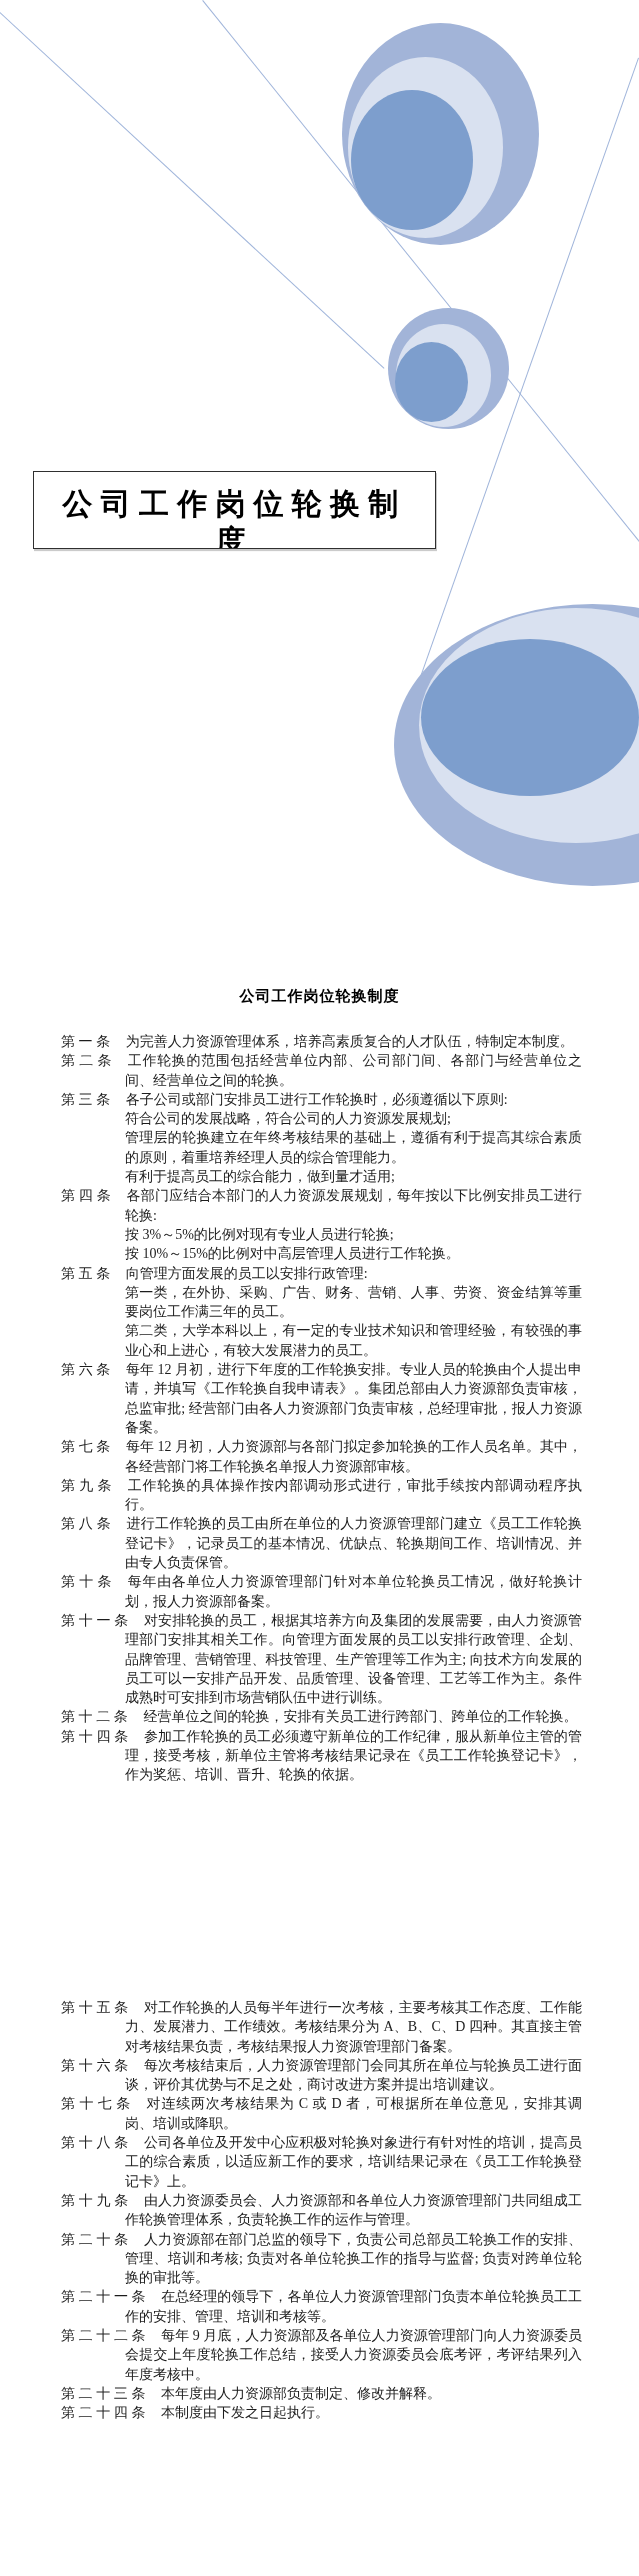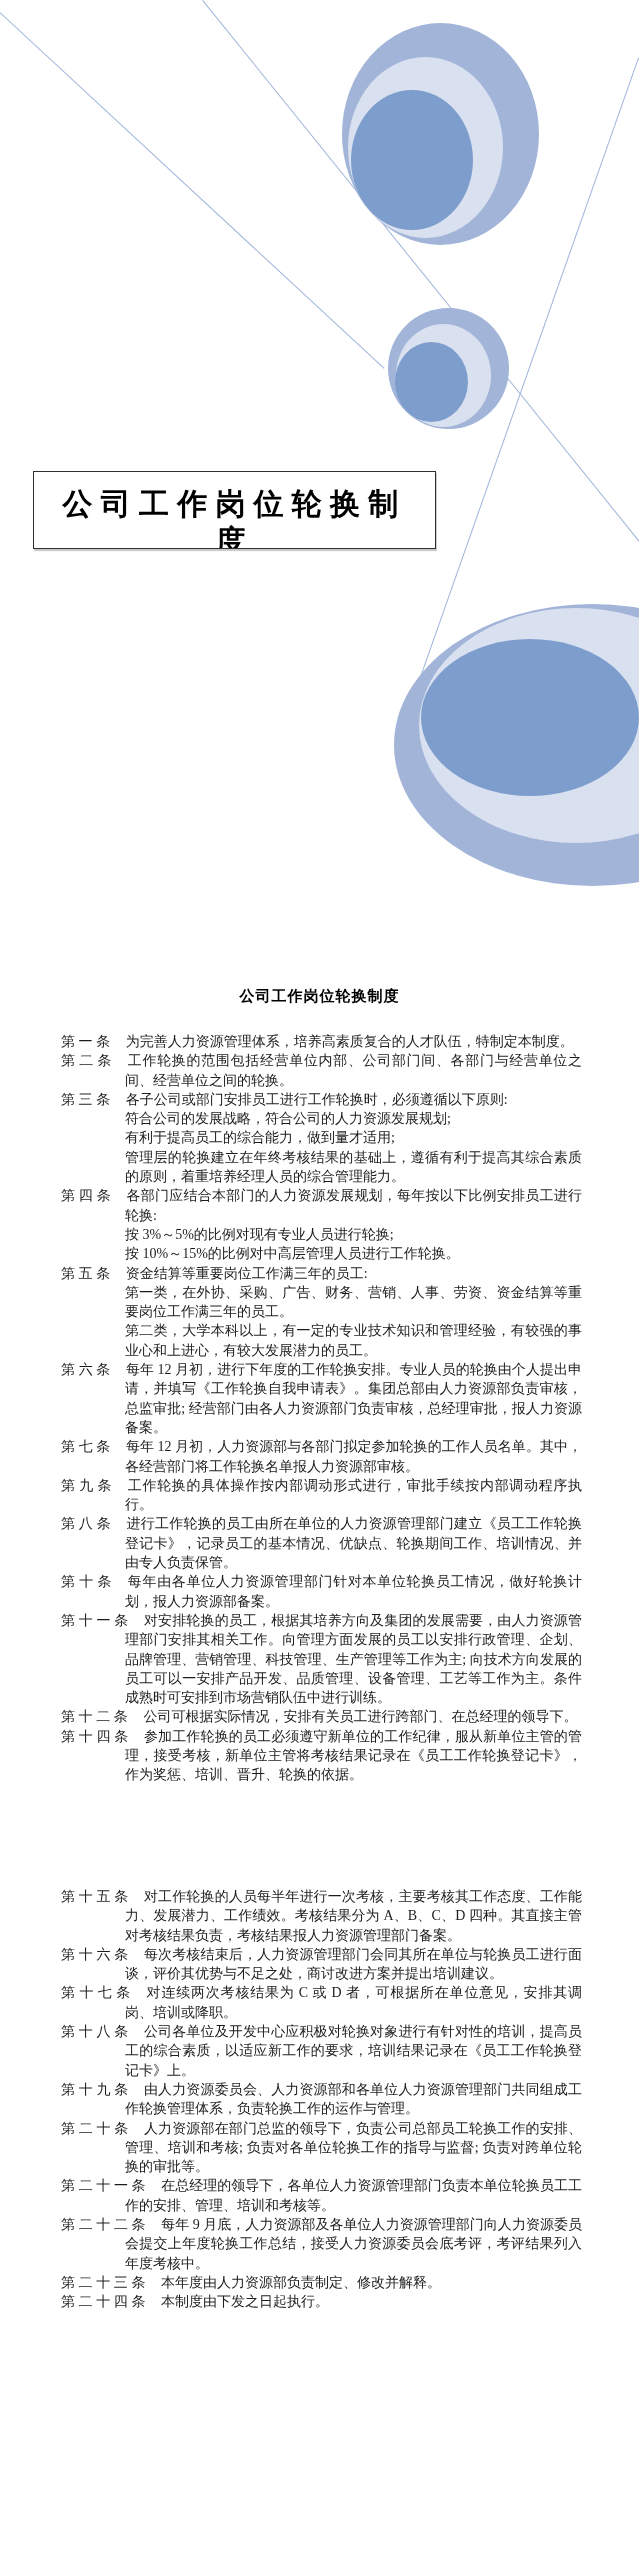--- a/index.html
+++ b/index.html
@@ -76,21 +76,21 @@
   .articles{
     position:absolute;
     left:61px;
     width:521px;
     font-size:14px;
     line-height:19.3px;
     text-align:justify;
     color:var(--text-color,#1c1c1c);
   }
   #articles-1{top:1032px;}
-  #articles-2{top:1887px;}
+  #articles-2{top:1998px;}
   .articles p{margin:0;}
   .articles p.art{padding-left:64px;text-indent:-64px;}
   .articles p.sub{padding-left:64px;text-indent:0;}
   .lbl{letter-spacing:3.6px;margin-right:12px;}
 </style>
 </head>
 <body style="--circle-medium: #a2b4d8; --circle-light: #d9e1f0; --circle-dark: #7d9ecd; --line-color: #9ab0d8; --box-border: #2f2f2f; --text-color: #1c1c1c;">
 
 <div class="dline" id="line-a"></div>
 <div class="dline" id="line-b"></div>
@@ -118,35 +118,35 @@
   <div class="big-title">公司工作岗位轮换制度</div>
 </div>
 
 <div id="doc-heading">公司工作岗位轮换制度</div>
 
 <div class="articles" id="articles-1">
     <p class="art"><span class="lbl">第一条</span><span>为完善人力资源管理体系，培养高素质复合的人才队伍，特制定本制度。</span></p>
     <p class="art"><span class="lbl">第二条</span><span>工作轮换的范围包括经营单位内部、公司部门间、各部门与经营单位之间、经营单位之间的轮换。</span></p>
     <p class="art"><span class="lbl">第三条</span><span>各子公司或部门安排员工进行工作轮换时，必须遵循以下原则:</span></p>
     <p class="sub">符合公司的发展战略，符合公司的人力资源发展规划;</p>
+    <p class="sub">管理层的轮换建立在年终考核结果的基础上，遵循有利于提高其综合素质的原则，着重培养经理人员的综合管理能力。</p>
     <p class="sub">有利于提高员工的综合能力，做到量才适用;</p>
-    <p class="sub">管理层的轮换建立在年终考核结果的基础上，遵循有利于提高其综合素质的原则，着重培养经理人员的综合管理能力。</p>
     <p class="art"><span class="lbl">第四条</span><span>各部门应结合本部门的人力资源发展规划，每年按以下比例安排员工进行轮换:</span></p>
     <p class="sub">按 3%～5%的比例对现有专业人员进行轮换;</p>
     <p class="sub">按 10%～15%的比例对中高层管理人员进行工作轮换。</p>
-    <p class="art"><span class="lbl">第五条</span><span>资金结算等重要岗位工作满三年的员工:</span></p>
+    <p class="art"><span class="lbl">第五条</span><span>向管理方面发展的员工以安排行政管理:</span></p>
     <p class="sub">第一类，在外协、采购、广告、财务、营销、人事、劳资、资金结算等重要岗位工作满三年的员工。</p>
     <p class="sub">第二类，大学本科以上，有一定的专业技术知识和管理经验，有较强的事业心和上进心，有较大发展潜力的员工。</p>
     <p class="art"><span class="lbl">第六条</span><span>每年 12 月初，进行下年度的工作轮换安排。专业人员的轮换由个人提出申请，并填写《工作轮换自我申请表》。集团总部由人力资源部负责审核，总监审批; 经营部门由各人力资源部门负责审核，总经理审批，报人力资源备案。</span></p>
     <p class="art"><span class="lbl">第七条</span><span>每年 12 月初，人力资源部与各部门拟定参加轮换的工作人员名单。其中，各经营部门将工作轮换名单报人力资源部审核。</span></p>
     <p class="art"><span class="lbl">第九条</span><span>工作轮换的具体操作按内部调动形式进行，审批手续按内部调动程序执行。</span></p>
     <p class="art"><span class="lbl">第八条</span><span>进行工作轮换的员工由所在单位的人力资源管理部门建立《员工工作轮换登记卡》，记录员工的基本情况、优缺点、轮换期间工作、培训情况、并由专人负责保管。</span></p>
     <p class="art"><span class="lbl">第十条</span><span>每年由各单位人力资源管理部门针对本单位轮换员工情况，做好轮换计划，报人力资源部备案。</span></p>
     <p class="art"><span class="lbl">第十一条</span><span>对安排轮换的员工，根据其培养方向及集团的发展需要，由人力资源管理部门安排其相关工作。向管理方面发展的员工以安排行政管理、企划、品牌管理、营销管理、科技管理、生产管理等工作为主; 向技术方向发展的员工可以一安排产品开发、品质管理、设备管理、工艺等工作为主。条件成熟时可安排到市场营销队伍中进行训练。</span></p>
-    <p class="art"><span class="lbl">第十二条</span><span>公司可根据实际情况，安排有关员工进行跨部门、在总经理的领导下。</span></p>
+    <p class="art"><span class="lbl">第十二条</span><span>经营单位之间的轮换，安排有关员工进行跨部门、跨单位的工作轮换。</span></p>
     <p class="art"><span class="lbl">第十四条</span><span>参加工作轮换的员工必须遵守新单位的工作纪律，服从新单位主管的管理，接受考核，新单位主管将考核结果记录在《员工工作轮换登记卡》，作为奖惩、培训、晋升、轮换的依据。</span></p>
   </div>
 <div class="articles" id="articles-2">
     <p class="art"><span class="lbl">第十五条</span><span>对工作轮换的人员每半年进行一次考核，主要考核其工作态度、工作能力、发展潜力、工作绩效。考核结果分为 A、B、C、D 四种。其直接主管对考核结果负责，考核结果报人力资源管理部门备案。</span></p>
     <p class="art"><span class="lbl">第十六条</span><span>每次考核结束后，人力资源管理部门会同其所在单位与轮换员工进行面谈，评价其优势与不足之处，商讨改进方案并提出培训建议。</span></p>
     <p class="art"><span class="lbl">第十七条</span><span>对连续两次考核结果为 C 或 D 者，可根据所在单位意见，安排其调岗、培训或降职。</span></p>
     <p class="art"><span class="lbl">第十八条</span><span>公司各单位及开发中心应积极对轮换对象进行有针对性的培训，提高员工的综合素质，以适应新工作的要求，培训结果记录在《员工工作轮换登记卡》上。</span></p>
     <p class="art"><span class="lbl">第十九条</span><span>由人力资源委员会、人力资源部和各单位人力资源管理部门共同组成工作轮换管理体系，负责轮换工作的运作与管理。</span></p>
     <p class="art"><span class="lbl">第二十条</span><span>人力资源部在部门总监的领导下，负责公司总部员工轮换工作的安排、管理、培训和考核; 负责对各单位轮换工作的指导与监督; 负责对跨单位轮换的审批等。</span></p>
     <p class="art"><span class="lbl">第二十一条</span><span>在总经理的领导下，各单位人力资源管理部门负责本单位轮换员工工作的安排、管理、培训和考核等。</span></p>

